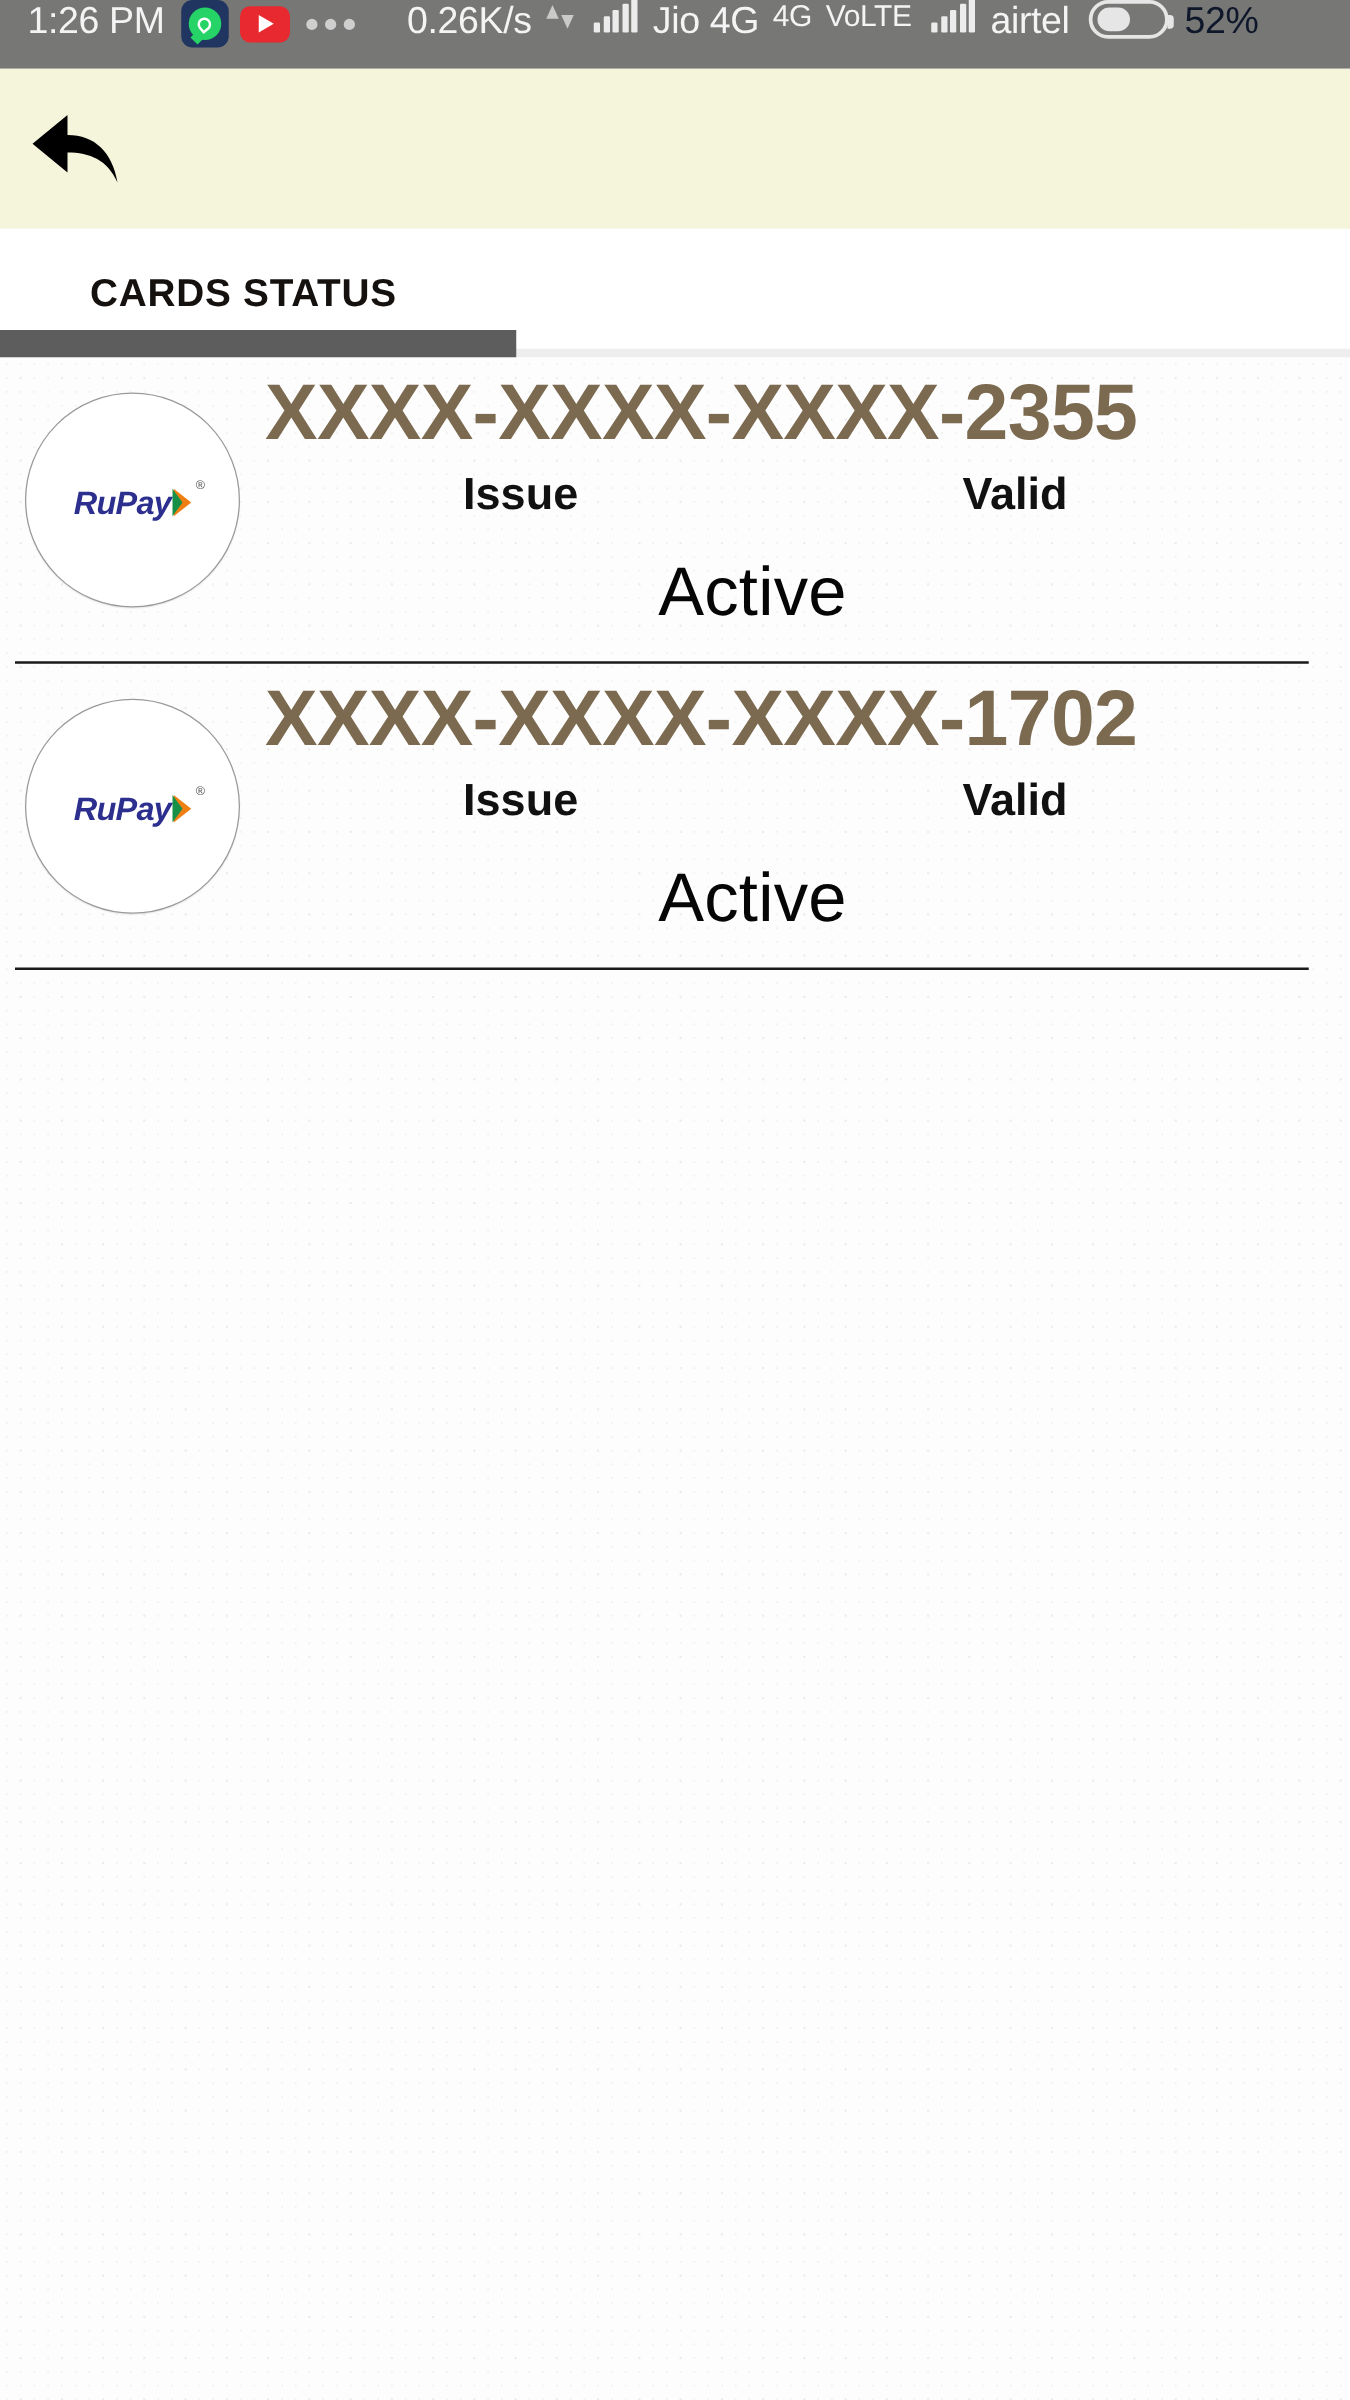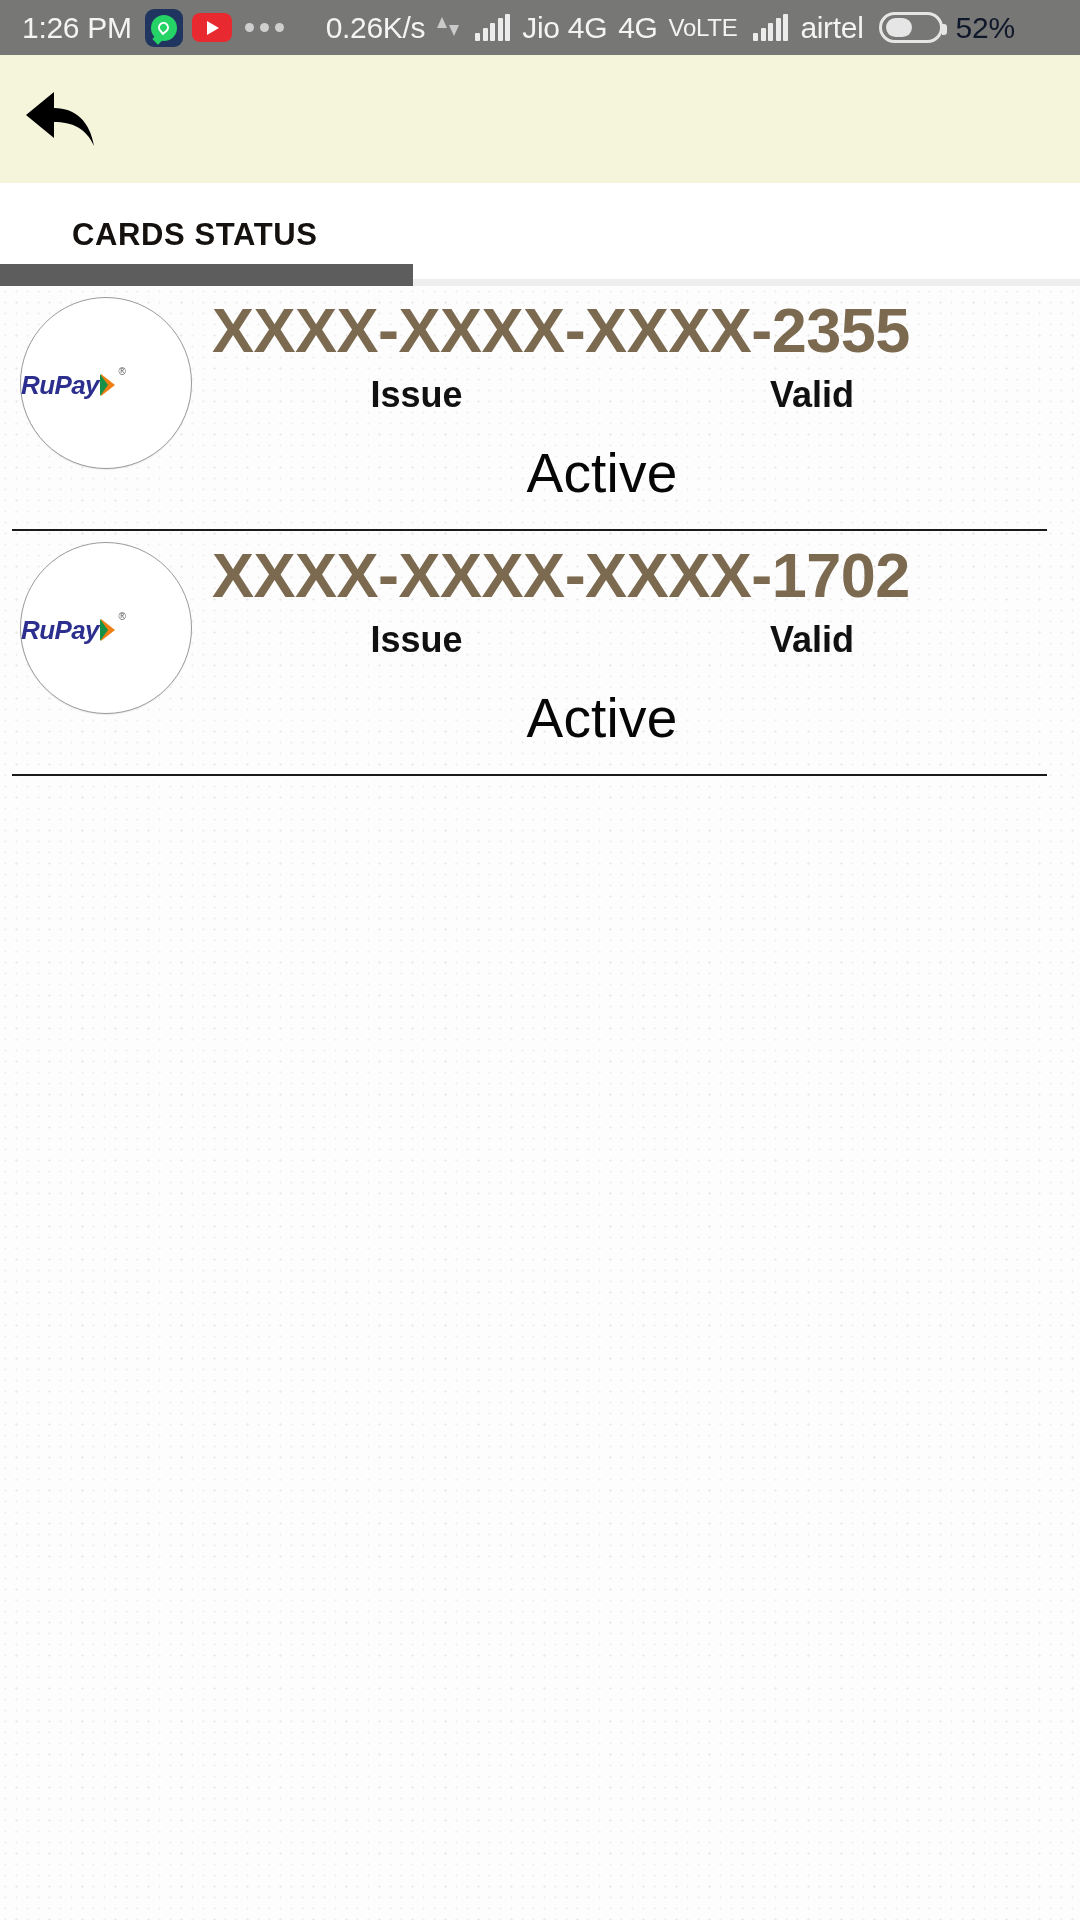--- a/index.html
+++ b/index.html
@@ -7,21 +7,21 @@
     width:1080px; height:1920px;
     font-family:"Liberation Sans", sans-serif;
     background:#ffffff;
     overflow:hidden;
   }
 
   
   .status-bar{
     height:55px; width:1080px;
     background:#777776;
-    display:flex; align-items:center;
+    display:flex; align-items:flex-start;
     padding:0 20px 0 22px;
     color:#f2f2f2;
     font-size:30px;
     font-family:"Liberation Sans Narrow","Liberation Sans",sans-serif;
     letter-spacing:-0.3px;
   }
   .sb-clock{ font-size:30px; color:#f4f4f4; white-space:nowrap; }
   .sb-icons{ display:flex; align-items:center; gap:9px; margin-left:13px; }
   .ic-wa{
     width:38px;height:38px;border-radius:9px;background:#20355f;
@@ -70,21 +70,21 @@
     border-top:11px solid #d9d9d9;
   }
   .sig{ display:flex;align-items:flex-end;gap:2.5px;height:26px;margin-left:16px; }
   .sig i{ width:5px;background:#ececec;display:block;border-radius:1px; }
   .sig i:nth-child(1){height:8px}
   .sig i:nth-child(2){height:13px}
   .sig i:nth-child(3){height:18px}
   .sig i:nth-child(4){height:23px}
   .sig i:nth-child(5){height:27px}
   .sb-carrier{ margin-left:12px; font-size:30px; color:#f4f4f4; white-space:nowrap;}
-  .sb-net{ margin-left:11px; font-size:30px; color:#f4f4f4; white-space:nowrap;}
+  .sb-net{ margin-left:11px; font-size:24px; color:#f4f4f4; white-space:nowrap;}
   .sb-volte{ margin-left:11px; font-size:24px; color:#f4f4f4; white-space:nowrap;}
   .sb-carrier2{ margin-left:12px; font-size:30px; color:#f4f4f4; white-space:nowrap;}
   .batt{
     margin-left:15px; width:64px;height:31px;border:3px solid #e6e6e6;
     border-radius:16px; position:relative; display:flex; align-items:center;
   }
   .batt::after{
     content:"";position:absolute;right:-7px;top:9px;width:5px;height:11px;
     background:#e6e6e6;border-radius:0 3px 3px 0;
   }
@@ -130,24 +130,24 @@
       radial-gradient(#ececec 1.1px, transparent 1.2px),
       radial-gradient(#f2f2f2 1px, transparent 1.1px);
     background-size:33px 33px, 11px 11px;
     background-position:0 0, 0 0;
     position:relative;
   }
   .card-row{
     position:relative;width:1080px;height:245px;
   }
   .logo-wrap{
-    position:absolute;left:20px;top:11px;
+    position:absolute;left:20px;top:28px;
     width:172px;height:172px;border-radius:50%;
     background:#ffffff;border:1px solid #9a9a9a;
-    display:flex;align-items:center;
+    display:flex;align-items:center;justify-content:center;
     box-shadow:0 1px 1px rgba(0,0,0,.07);
   }
   .rupay{
     display:flex;align-items:center;gap:1px;position:relative;
     transform:translateY(2px);
   }
   .rupay .txt{
     font-size:26px;font-weight:bold;font-style:italic;color:#2d2f8f;
     letter-spacing:-0.6px;font-family:"Liberation Sans",sans-serif;
   }

